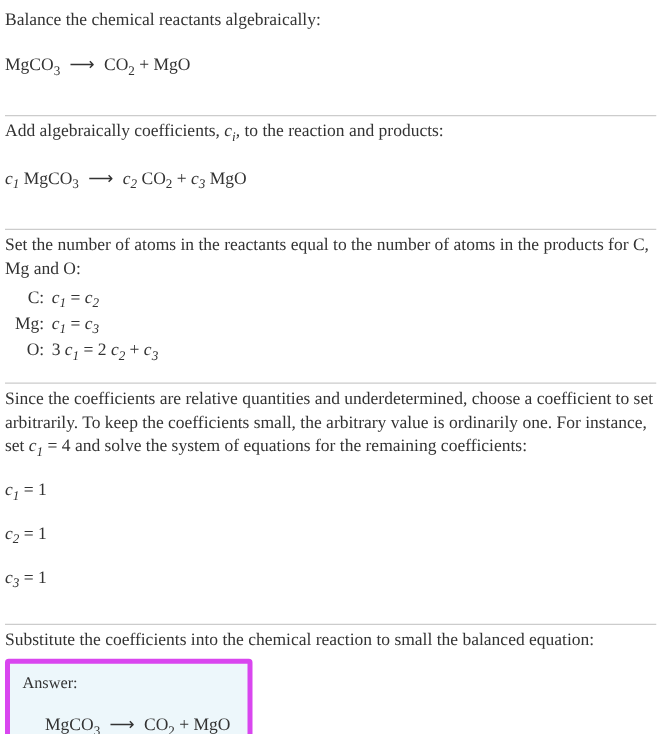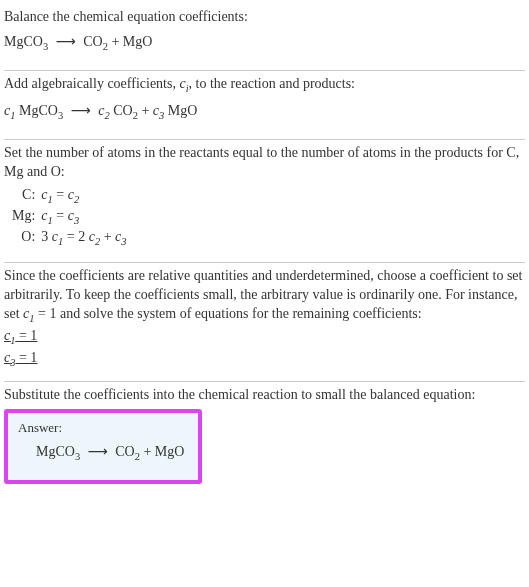--- a/index.html
+++ b/index.html
@@ -16,40 +16,39 @@
   .section {
     padding: 4px 0 10px 0;
   }
   .hr {
     border: none;
     border-top: 1px solid #ccc;
     margin: 0;
   }
   .eq-line {
     font-family: Georgia, 'Times New Roman', serif;
-    margin: 6px 0;
+    margin: 17px 0;
   }
   .sub { vertical-align: sub; font-size: 0.75em; }
   .ital { font-style: italic; }
   .arrow { padding: 0 4px; }
   .atom-table {
     margin: 4px 0 4px 8px;
     border-collapse: collapse;
   }
   .atom-table td {
     padding: 0 4px 0 0;
     vertical-align: baseline;
   }
   .atom-table td.elem {
     text-align: right;
     padding-right: 6px;
   }
   .coef-line {
-    margin: 1px 0;
-    text-decoration: underline;
+    margin: 14px 0;
   }
   .answer-box {
     background: #edf7fb;
     border: 4px solid #d946ef;
     border-radius: 3px;
     padding: 6px 10px 10px 10px;
     width: 198px;
     box-sizing: border-box;
     margin-top: 4px;
   }
@@ -58,21 +57,21 @@
     margin-bottom: 4px;
   }
   .answer-eq {
     padding-left: 18px;
   }
 </style>
 </head>
 <body>
 
 <div class="section">
-  <div>Balance the chemical equation coefficients:</div>
+  <div>Balance the chemical reactants algebraically:</div>
   <div class="eq-line">
     <span><span>MgCO</span><span class="sub">3</span></span>
     <span class="arrow">⟶</span>
     <span><span>CO</span><span class="sub">2</span></span><span> + </span><span>MgO</span>
   </div>
 </div>
 <hr class="hr">
 
 <div class="section">
   <div>
@@ -108,23 +107,24 @@
         <span>3 </span><span class="ital"><span>c</span><span class="sub">1</span></span><span> = </span><span>2 </span><span class="ital"><span>c</span><span class="sub">2</span></span><span> + </span><span class="ital"><span>c</span><span class="sub">3</span></span>
       </td>
     </tr>
   </tbody>
     </table>
 </div>
 <hr class="hr">
 
 <div class="section">
   <div>
-    <span>Since the coefficients are relative quantities and underdetermined, choose a coefficient to set arbitrarily. To keep the coefficients small, the arbitrary value is ordinarily one. For instance, set </span><span class="ital"><span>c</span><span class="sub">1</span></span><span> = 1 and solve the system of equations for the remaining coefficients:</span>
+    <span>Since the coefficients are relative quantities and underdetermined, choose a coefficient to set arbitrarily. To keep the coefficients small, the arbitrary value is ordinarily one. For instance, set </span><span class="ital"><span>c</span><span class="sub">1</span></span><span> = 4 and solve the system of equations for the remaining coefficients:</span>
   </div>
   <div class="coef-line"><span class="ital"><span>c</span><span class="sub">1</span></span><span> = 1</span></div>
+  <div class="coef-line"><span class="ital"><span>c</span><span class="sub">2</span></span><span> = 1</span></div>
   <div class="coef-line"><span class="ital"><span>c</span><span class="sub">3</span></span><span> = 1</span></div>
 </div>
 <hr class="hr">
 
 <div class="section">
   <div>Substitute the coefficients into the chemical reaction to small the balanced equation:</div>
   <div class="answer-box">
     <div class="answer-label">Answer:</div>
     <div class="eq-line answer-eq">
       <span><span>MgCO</span><span class="sub">3</span></span>

